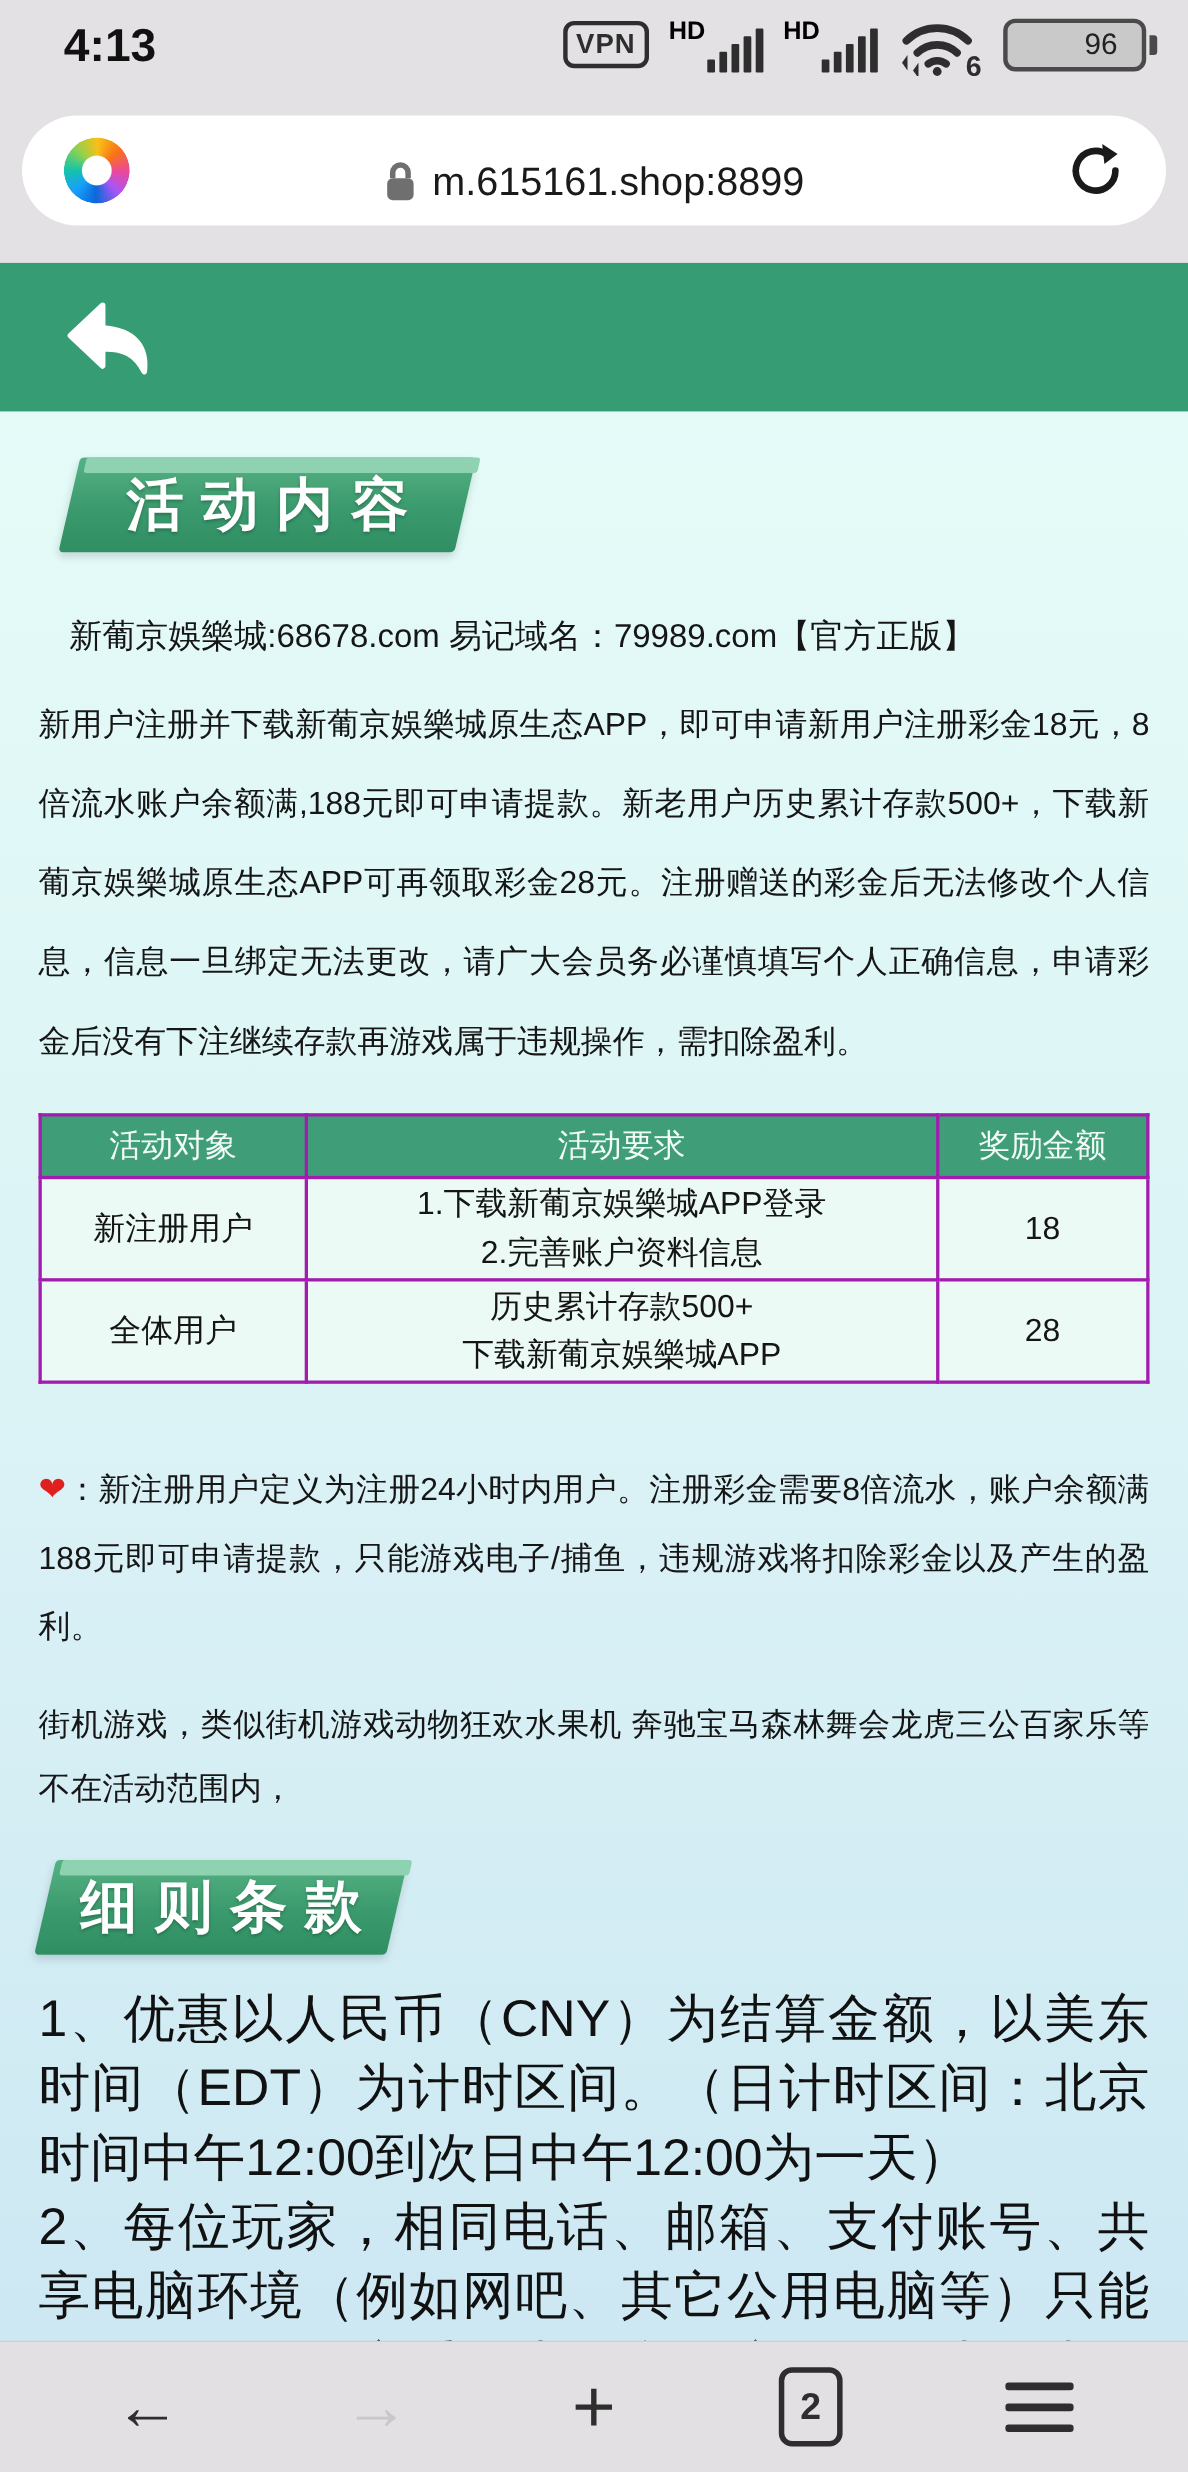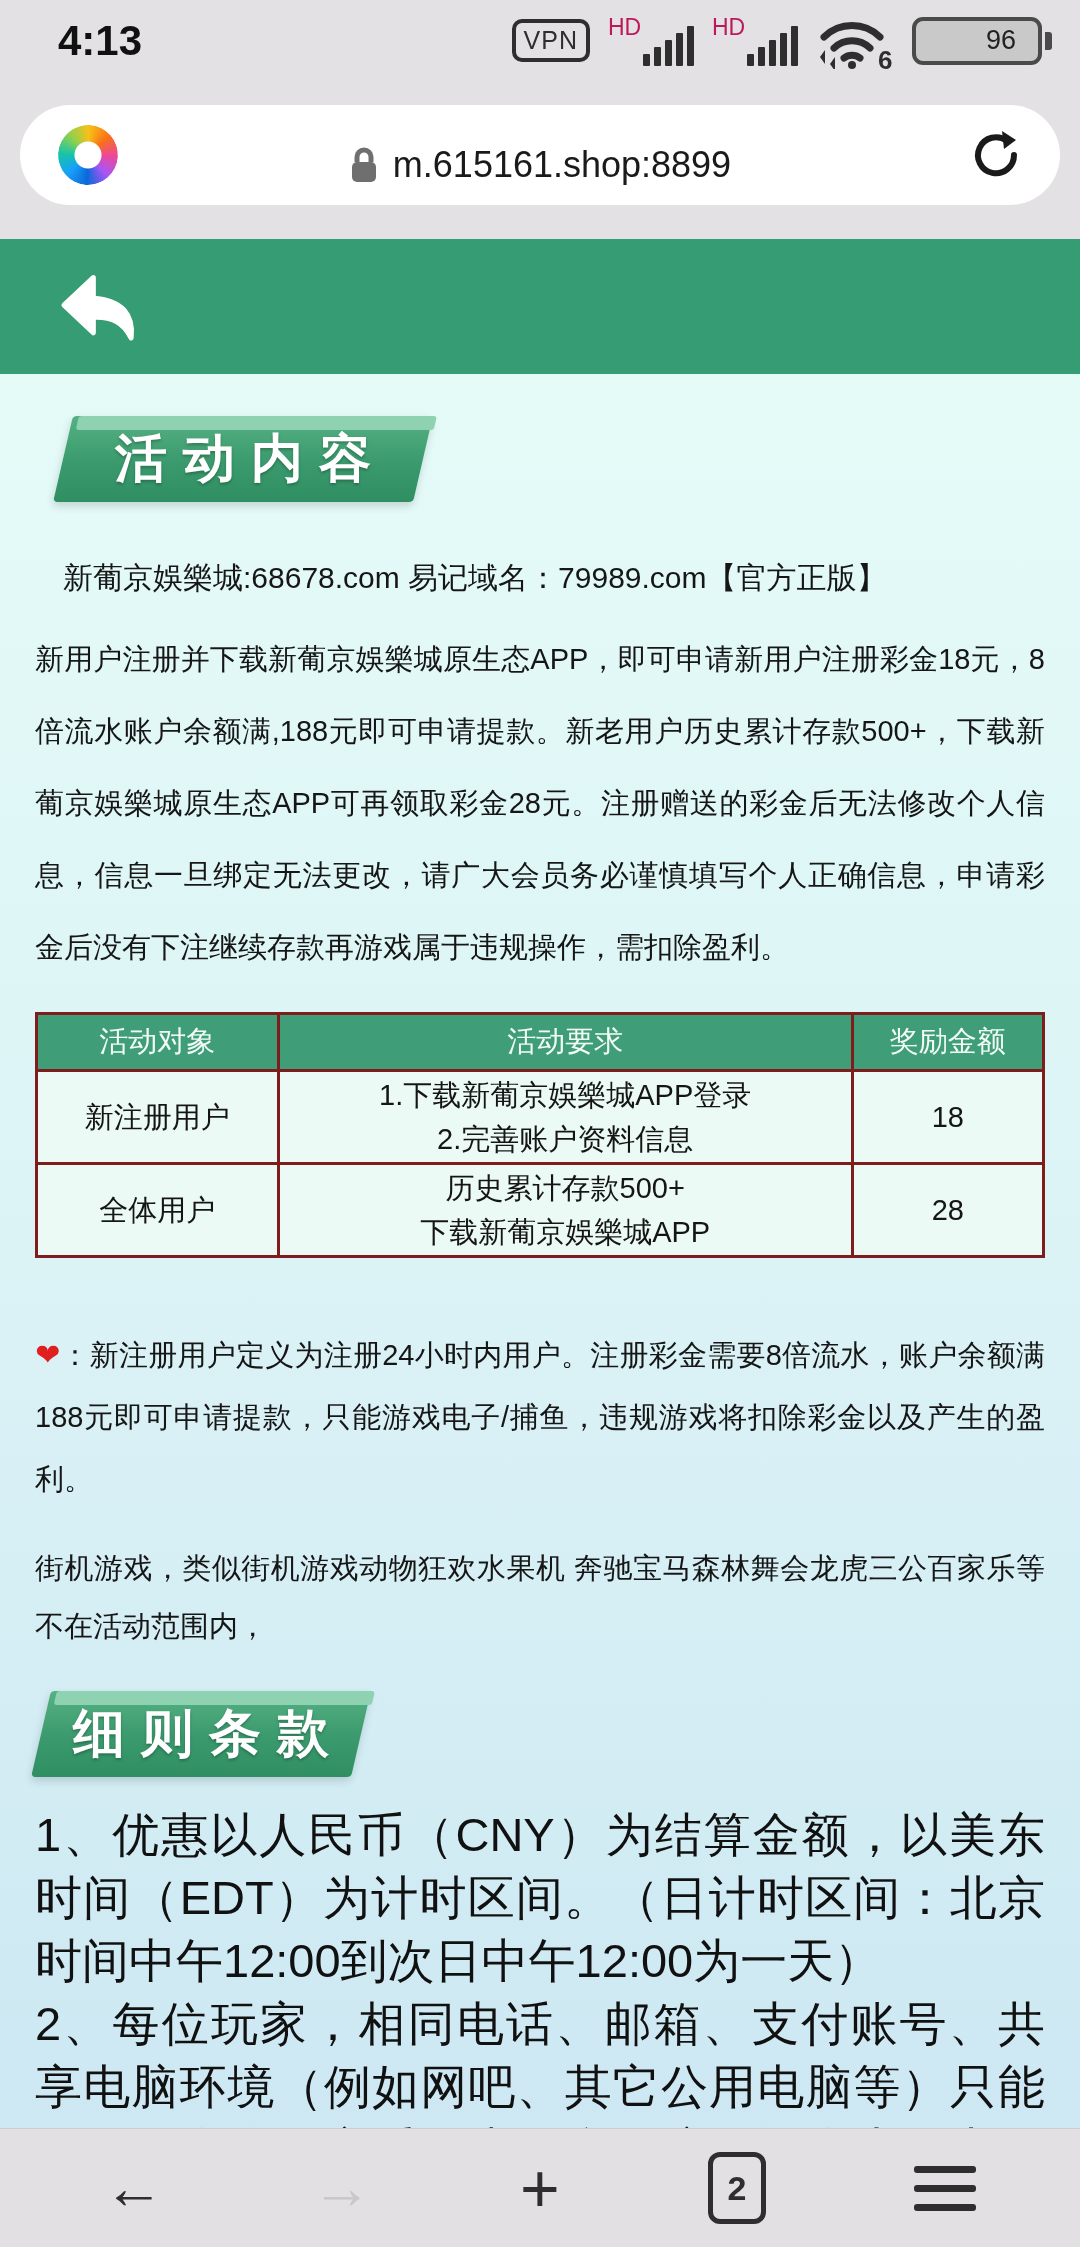--- a/index.html
+++ b/index.html
@@ -6,24 +6,24 @@
   body{
     width:1080px;height:2247px;overflow:hidden;position:relative;
     font-family:"Liberation Sans","DejaVu Sans",sans-serif;
     background:#e3e1e3;color:#141414;
   }
   
   .statusbar{height:75px;display:flex;align-items:center;justify-content:space-between;
     padding:6px 28px 0 58px;box-sizing:border-box;background:#e3e1e3;}
   .time{font-size:42px;font-weight:600;color:#111;}
   .sicons{display:flex;align-items:center;gap:18px;}
-  .vpn-badge{border:4px solid #2e2e2e;border-radius:10px;font-size:25px;font-weight:400;
+  .vpn-badge{border:4px solid #2e2e2e;border-radius:10px;font-size:25px;font-weight:700;
     padding:3px 8px;color:#2e2e2e;letter-spacing:1px;}
   .sig{position:relative;width:86px;height:54px;}
-  .sig .hd{position:absolute;top:0;left:0;font-size:23px;font-weight:400;color:#be185d;}
+  .sig .hd{position:absolute;top:0;left:0;font-size:23px;font-weight:700;color:#000000;}
   .sig .bars{position:absolute;bottom:2px;right:0;display:flex;align-items:flex-end;gap:4px;}
   .sig .bars i{display:block;width:7px;background:#2e2e2e;border-radius:1px;}
   .wifi{position:relative;width:78px;height:56px;}
   .wifi svg{display:block;}
   .batt{display:flex;align-items:center;}
   .batt .shell{position:relative;width:74px;height:40px;border:4px solid #4a4a4a;border-radius:11px;
     background:#c9c9c9;display:flex;align-items:center;justify-content:center;padding-left:48px;}
   .batt .shell span{font-size:27px;color:#222;}
   .batt .nub{width:7px;height:18px;background:#4a4a4a;border-radius:0 3px 3px 0;margin-left:3px;}
   
@@ -51,21 +51,21 @@
   .banner::before{content:"";position:absolute;top:0;left:6px;right:-4px;height:14px;
     background:#8fd2b2;border-radius:3px;}
   .banner .btxt{transform:skewX(13deg);color:#fff;font-size:52px;font-weight:700;
     letter-spacing:16px;text-shadow:0 2px 3px rgba(0,0,0,0.25);white-space:nowrap;padding-left:16px;}
   .banner.b1{width:360px;margin-left:28px;}
   .banner.b2{width:320px;margin-left:6px;margin-top:36px;}
   .domainline{margin:56px 0 17px 28px;font-size:30px;color:#161616;}
   .intro{margin-top:24px;font-size:29px;line-height:72px;text-align:justify;color:#161616;}
   
   table.promo{width:100%;margin-top:22px;border-collapse:collapse;background:#ecfaf5;}
-  table.promo th,table.promo td{border:3px solid #7f1d1d;text-align:center;}
+  table.promo th,table.promo td{border:3px solid #a21caf;text-align:center;}
   table.promo th{background:#3f9e78;color:#f2fbf7;font-size:29px;font-weight:500;height:52px;}
   table.promo td{font-size:29px;color:#151515;height:82px;white-space:pre-line;line-height:44px;}
   .col1{width:24%;} .col2{width:57%;} .col3{width:19%;}
   
   .note{margin-top:66px;font-size:29px;line-height:62px;text-align:justify;color:#161616;}
   .note .heart{color:#e01f1f;font-size:30px;}
   .note2{margin-top:4px;font-size:29px;line-height:58px;text-align:justify;color:#161616;}
   .terms{margin-top:26px;font-size:47px;line-height:63px;color:#111;white-space:pre-line;text-align:justify;}
   
   .bottomnav{position:absolute;left:0;bottom:0;width:1080px;height:119px;background:#e2e0e2;

